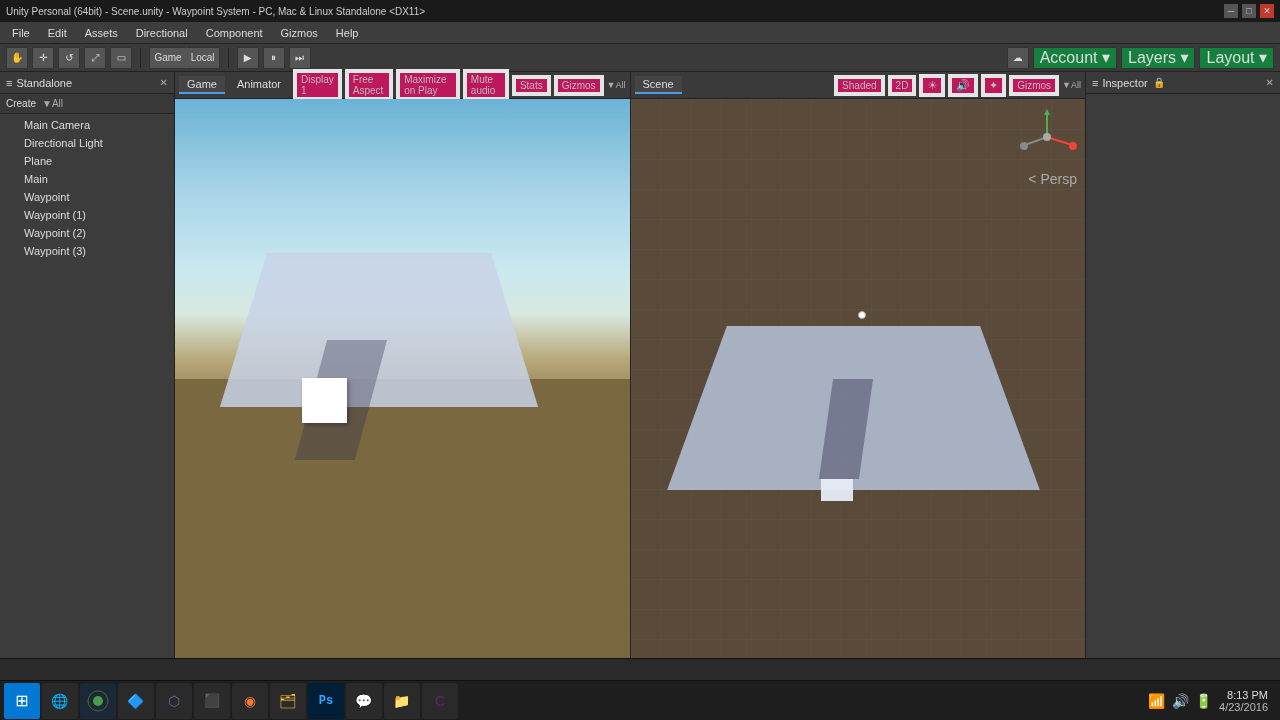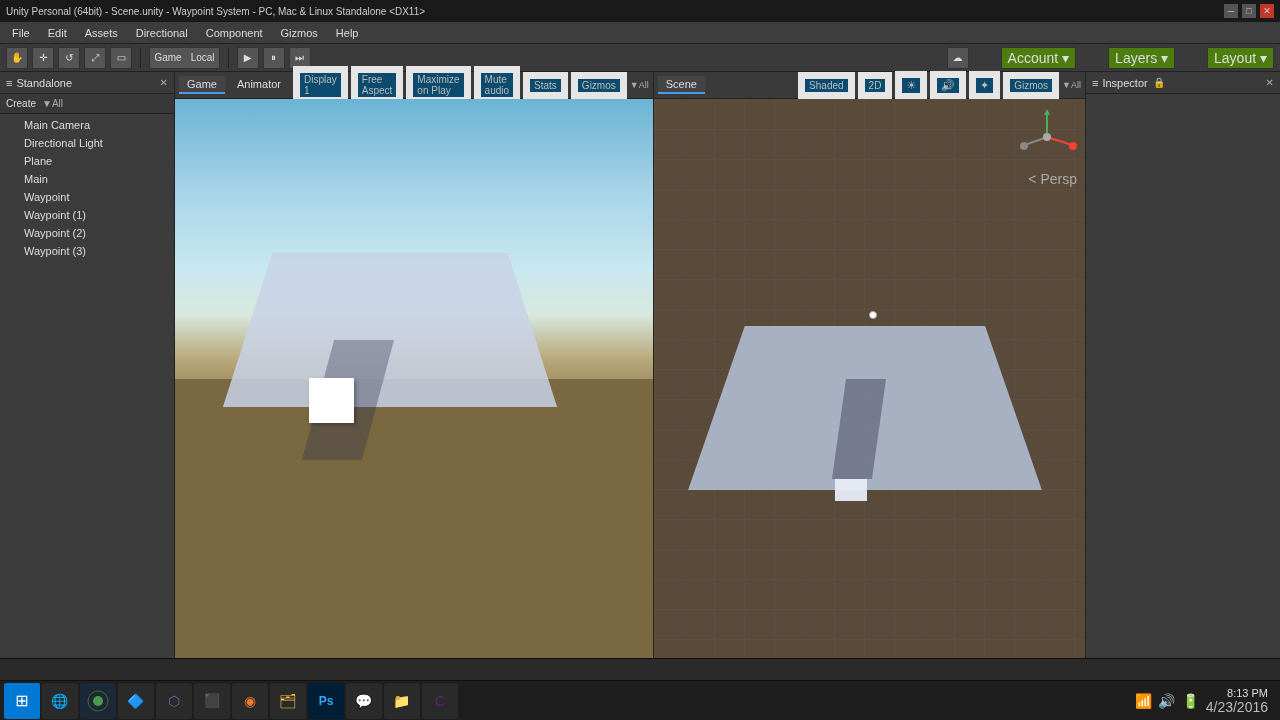--- a/index.html
+++ b/index.html
@@ -56,30 +56,29 @@
       padding: 0 4px;
     }
     .toolbar-separator { width: 1px; height: 20px; background: #222; margin: 0 4px; }
     .play-btn { background: #555; }
     .pivot-local { display: flex; align-items: center; }
     .pivot-local .toolbar-btn { border-radius: 2px 0 0 2px; border-right: none; }
     .pivot-local .toolbar-btn:last-child { border-radius: 0 2px 2px 0; border-right: 1px solid #333; border-left: 1px solid #555; }
     .toolbar-right { margin-left: auto; display: flex; align-items: center; gap: 4px; }
     .dropdown-btn {
       height: 22px;
-      background: #4d7c0f;
+      background: #15803d;
       border: 1px solid #333;
       color: #ddd;
-      font-size: 14px;
+      font-size: 16px;
       cursor: pointer;
       display: flex;
       align-items: center;
       padding: 0 6px;
       gap: 3px;
-      margin-left: 28px;
     }
 
     
     #main-layout {
       display: flex;
       height: calc(720px - 22px - 22px - 28px - 22px);
       
     }
 
     
@@ -166,22 +165,22 @@
       margin-left: auto;
       display: flex;
       align-items: center;
       gap: 3px;
     }
     .view-ctrl-btn {
       font-size: 10px;
       color: #bbb;
       cursor: pointer;
       padding: 1px 4px;
-      background: #0c4a6e;
-      border: 7px solid #e5e5e5;
+      background: #be185d;
+      border: 4px solid #e5e5e5;
     }
     .view-content {
       flex: 1;
       position: relative;
       overflow: hidden;
     }
 
     
     #game-canvas {
       width: 100%;
@@ -674,26 +673,26 @@
     <svg width="22" height="22" viewBox="0 0 22 22">
       <circle cx="11" cy="11" r="10" fill="#1b2838" stroke="#4c6b22" stroke-width="1"></circle>
       <circle cx="11" cy="11" r="5" fill="#4c9b4c"></circle>
     </svg>
   </div>
   <div class="taskbar-app" title="Unity" style="background:#2a2a2a;color:white;font-size:14px;">🔷</div>
   <div class="taskbar-app" title="Visual Studio" style="background:#2a2a2a;color:#7b5ea7;font-size:14px;">⬡</div>
   <div class="taskbar-app" title="Command Prompt" style="background:#2a2a2a;color:#aaa;font-size:13px;">⬛</div>
   <div class="taskbar-app" title="Blender" style="background:#2a2a2a;color:#f5792a;font-size:14px;">◉</div>
   <div class="taskbar-app" title="File Explorer" style="background:#2a2a2a;color:#f0c040;font-size:14px;">🗂</div>
-  <div class="taskbar-app" title="Photoshop" style="background:#001e36;color:#31a8ff;font-size:12px;font-weight:bold;">Ps</div>
+  <div class="taskbar-app" title="Photoshop" style="background:#001e36;color:#31a8ff;font-size:12px;font-weight:bold;font-family:Liberation Mono, monospace;">Ps</div>
   <div class="taskbar-app" title="Skype" style="background:#2a2a2a;color:#00aff0;font-size:14px;">💬</div>
   <div class="taskbar-app" title="Folder" style="background:#2a2a2a;color:#aaa;font-size:14px;">📁</div>
   <div class="taskbar-app" title="C# App" style="background:#2a2a2a;color:#68217a;font-size:14px;">C</div>
   <div class="taskbar-right">
     <span class="sys-icon">📶</span>
     <span class="sys-icon">🔊</span>
     <span class="sys-icon">🔋</span>
     <div style="text-align:right;">
       <div style="font-size:11px;color:#ddd;">8:13 PM</div>
-      <div style="font-size:14px;color:#bbb;text-align:center;">4/23/2016</div>
+      <div style="font-size:11px;color:#bbb;text-align:center;">4/23/2016</div>
     </div>
   </div>
 </div>
 
 </body></html>

